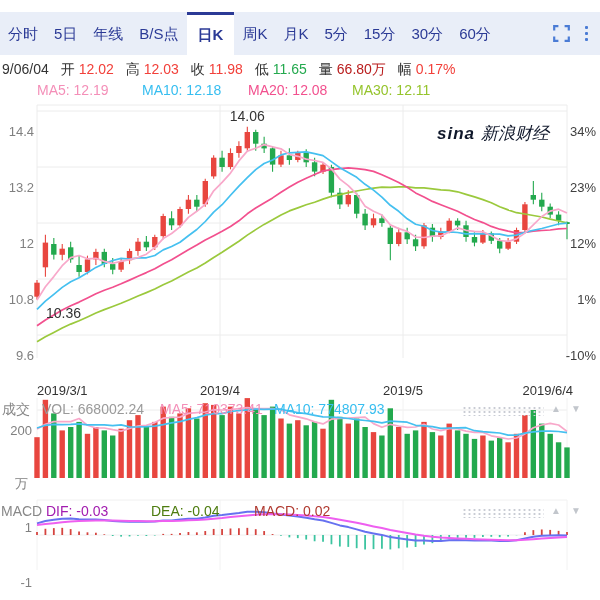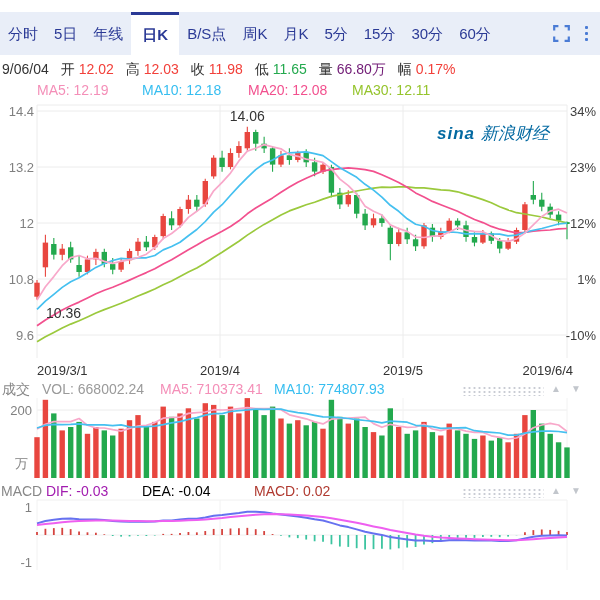--- a/index.html
+++ b/index.html
@@ -8,48 +8,48 @@
   
   .tabbar{position:absolute;left:0;top:12px;width:600px;height:43px;background:#e9eef8;display:flex;align-items:flex-start;}
   .tab{color:#2b3a96;font-size:15px;height:43px;line-height:43px;padding:0 8px;white-space:nowrap;cursor:pointer;}
   .tab.active{background:#fff;border-top:3px solid #2b3a96;height:45px;line-height:40px;padding:0 11px;box-sizing:border-box;font-weight:bold;}
   .tab-icons{margin-left:auto;display:flex;align-items:center;gap:15px;height:43px;padding-right:12px;}
   .kebab{display:flex;flex-direction:column;gap:2.5px;cursor:pointer;}
   .kebab i{width:3.5px;height:3.5px;background:#4a7bd5;border-radius:1px;}
   
   .row1{position:absolute;left:2px;top:61px;font-size:14px;color:#333;display:flex;gap:12px;white-space:nowrap;}
   .pair{display:flex;gap:4px;}
-  .v-up{color:#f2403a;} .v-down{color:#23a94e;} .v-neutral{color:#701a75;}
+  .v-up{color:#f2403a;} .v-down{color:#23a94e;} .v-neutral{color:#b91c1c;}
   .marow span{position:absolute;font-size:14px;white-space:nowrap;}
   
   .tick-left{position:absolute;width:32px;text-align:right;font-size:13px;color:#808080;}
   .tick-right{position:absolute;right:4px;text-align:right;font-size:13px;color:#404040;}
   .xdate{position:absolute;top:363px;font-size:13px;color:#333;white-space:nowrap;}
-  .watermark{position:absolute;left:437px;top:122px;color:#0369a1;font-size:17px;font-style:italic;z-index:1;}
+  .watermark{position:absolute;left:437px;top:122px;color:#0f172a;font-size:17px;font-style:italic;z-index:1;}
   .watermark .logo{font-weight:bold;margin-right:6px;letter-spacing:1px;}
   svg.chart{position:absolute;left:0;top:0;z-index:2;}
   .overlay{position:absolute;inset:0;z-index:3;pointer-events:none;}
-  .overlay *{pointer-events:auto;}
+  .overlay *{pointer-events:auto;margin-top:20px;}
   .dotgrid{position:absolute;left:462px;width:82px;height:10px;background-image:radial-gradient(circle,#c9ccd4 1px,transparent 1.2px);background-size:5px 4px;cursor:grab;}
   .tri{position:absolute;font-size:10px;color:#c2c6cc;cursor:pointer;}
   .paneLabel{position:absolute;font-size:14px;color:#888;}
   .legend-piece{position:absolute;font-size:14px;white-space:nowrap;}
 </style>
 </head>
 <body>
 
 <div class="screen">
 
   <div class="tabbar">
     <div id="tabs-host" style="display:flex;align-items:flex-start;">
         <div class="tab">分时</div>
         <div class="tab">5日</div>
         <div class="tab">年线</div>
+        <div class="tab">B/S点</div>
         <div class="tab active">日K</div>
-        <div class="tab">B/S点</div>
         <div class="tab">周K</div>
         <div class="tab">月K</div>
         <div class="tab">5分</div>
         <div class="tab">15分</div>
         <div class="tab">30分</div>
         <div class="tab">60分</div>
       </div>
     <div class="tab-icons">
       <svg width="17" height="17" viewBox="0 0 17 17" style="cursor:pointer">
         <path d="M1.2 5.4 V1.2 H5.4 M11.6 1.2 H15.8 V5.4 M15.8 11.6 V15.8 H11.6 M5.4 15.8 H1.2 V11.6" stroke="#4a7bd5" stroke-width="2.2" fill="none"></path>
@@ -437,20 +437,20 @@
     <span class="paneLabel" style="left:2px;top:381px;">成交</span>
     <span id="vol-legend"><span class="legend-piece" style="left: 42px; top: 381px; color: rgb(154, 154, 154);">VOL: 668002.24</span><span class="legend-piece" style="left: 160px; top: 381px; color: rgb(244, 143, 184);">MA5: 710373.41</span><span class="legend-piece" style="left: 274px; top: 381px; color: rgb(55, 190, 240);">MA10: 774807.93</span></span>
     <div class="dotgrid" style="top:386px;"></div>
     <span class="tri" style="left:551px;top:383px;">▲</span>
     <span class="tri" style="left:571px;top:383px;">▼</span>
     <span class="tick-left" style="left:0px;top:403px;">200</span>
     <span class="tick-left" style="left:-4px;top:455px;">万</span>
 
     
     <span class="paneLabel" style="left:1px;top:483px;">MACD</span>
-    <span id="macd-legend"><span class="legend-piece" style="left: 46px; top: 483px; color: #a21caf;">DIF: -0.03</span><span class="legend-piece" style="left: 142px; top: 483px; color: #000000;">DEA: -0.04</span><span class="legend-piece" style="left: 254px; top: 483px; color: rgb(176, 58, 48);">MACD: 0.02</span></span>
+    <span id="macd-legend"><span class="legend-piece" style="left: 46px; top: 483px; color: #a21caf;">DIF: -0.03</span><span class="legend-piece" style="left: 151px; top: 483px; color: #4d7c0f;">DEA: -0.04</span><span class="legend-piece" style="left: 254px; top: 483px; color: rgb(176, 58, 48);">MACD: 0.02</span></span>
     <div class="dotgrid" style="top:488px;"></div>
     <span class="tri" style="left:551px;top:485px;">▲</span>
     <span class="tri" style="left:571px;top:485px;">▼</span>
     <span class="tick-left" style="left:0px;top:500px;">1</span>
     <span class="tick-left" style="left:0px;top:555px;">-1</span>
   </div>
 </div>
 
 </body></html>

